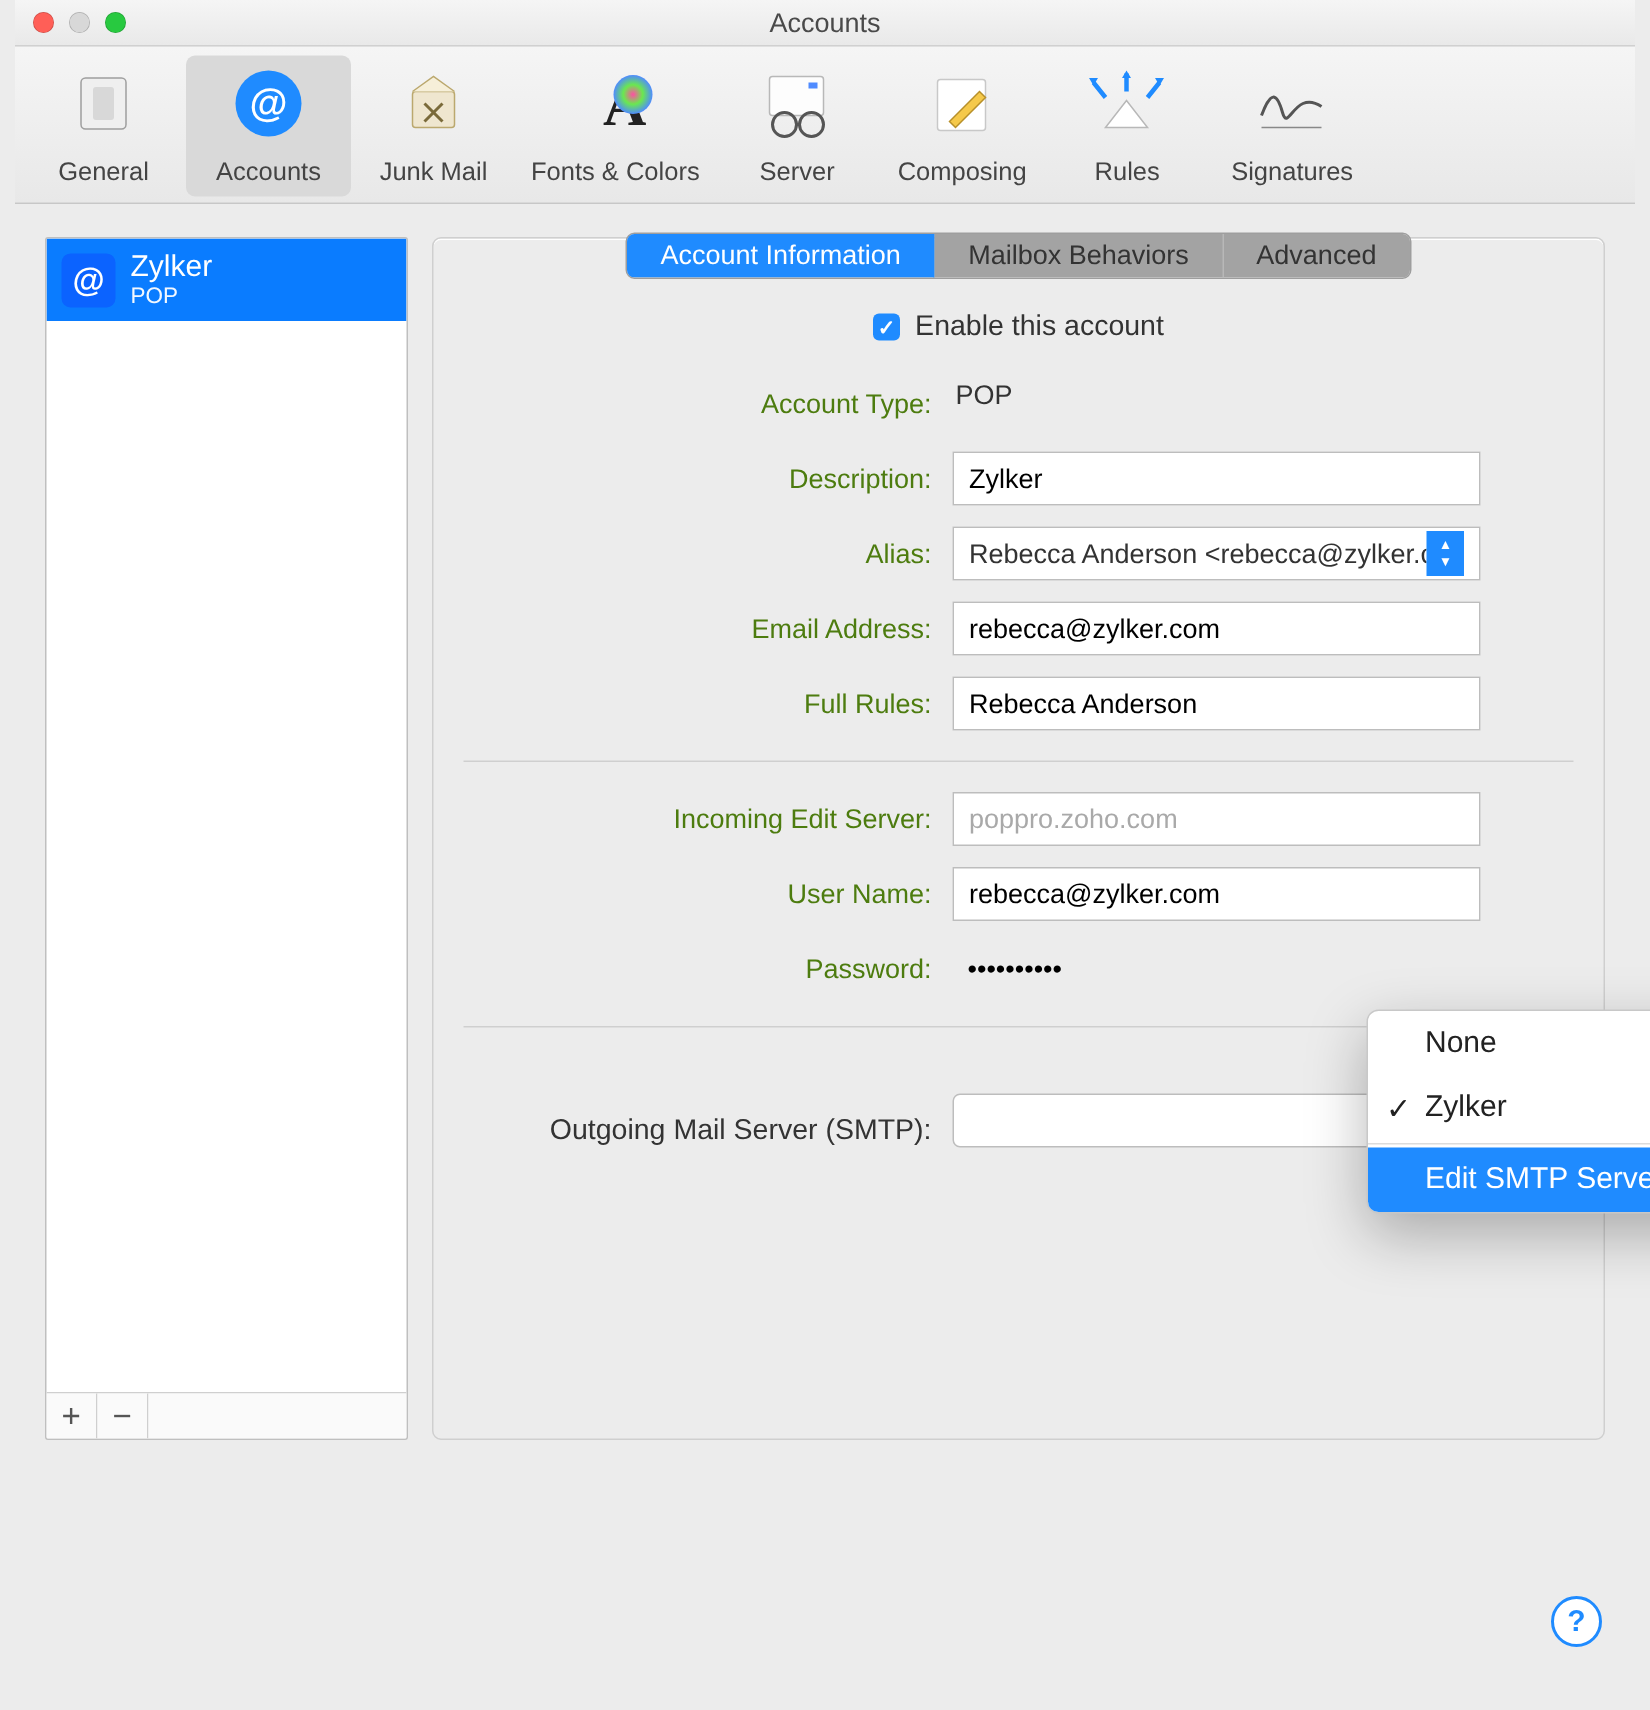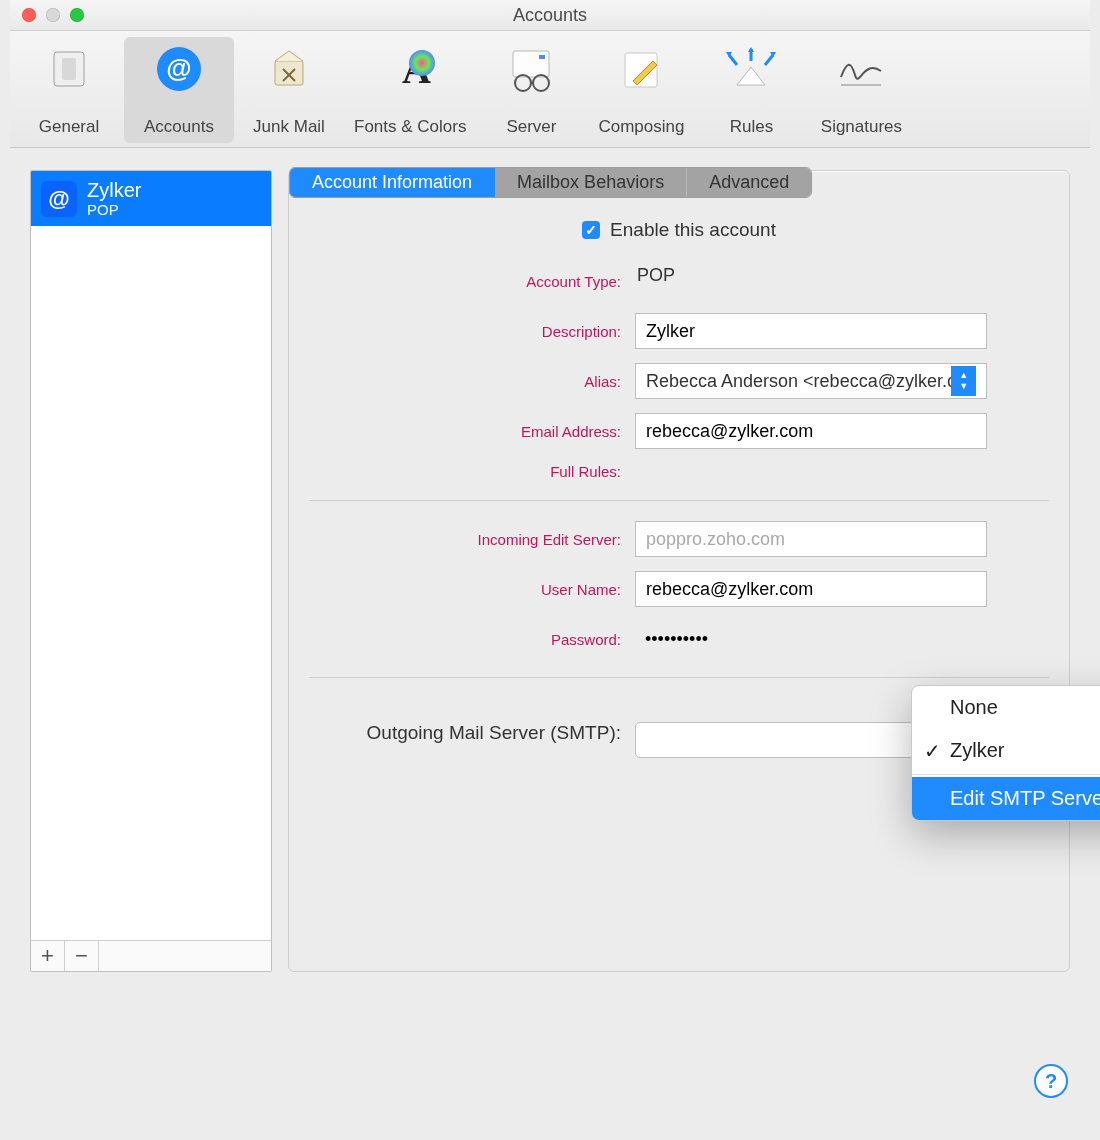--- a/index.html
+++ b/index.html
@@ -10,55 +10,55 @@
   .dot{width:14px;height:14px;border-radius:50%;box-shadow:inset 0 0 0 .5px rgba(0,0,0,.2);}
   .dot.red{background:#ff5f57;}
   .dot.grey{background:#d8d8d8;}
   .dot.green{background:#28c940;}
   .title{position:absolute;left:0;right:0;text-align:center;font-size:18px;color:#4a4a4a;}
   
   .toolbar{display:flex;align-items:flex-end;gap:0;padding:6px 4px 4px;background:linear-gradient(#f5f5f5,#e8e8e8);border-bottom:1px solid #c7c7c7;}
   .titem{display:flex;flex-direction:column;align-items:center;justify-content:flex-end;padding:4px 10px 6px;border-radius:6px;min-width:90px;}
   .titem.selected{background:#d9d9d9;}
   .titem .ticon{height:56px;display:flex;align-items:center;justify-content:center;}
-  .titem .tlabel{font-size:17px;color:#444;margin-top:20px;white-space:nowrap;}
+  .titem .tlabel{font-size:17px;color:#444;margin-top:8px;white-space:nowrap;}
   
   .body{display:flex;padding:22px 20px 0 20px;gap:16px;}
   
   .sidebar{width:240px;background:#fff;border:1px solid #bfbfbf;border-radius:2px;position:relative;height:800px;display:flex;flex-direction:column;overflow:hidden;}
   .acctrow{display:flex;align-items:center;gap:10px;padding:8px 10px;background:#0a7cff;color:#fff;}
   .acctrow .aicon{width:36px;height:36px;border-radius:6px;background:#0b63ff;display:flex;align-items:center;justify-content:center;color:#fff;font-weight:600;font-size:22px;}
   .acctrow .aname{font-size:20px;line-height:1.1;}
   .acctrow .atype{font-size:15px;opacity:.95;}
   .sidebar .spacer{flex:1;}
   .sbbuttons{display:flex;border-top:1px solid #cfcfcf;}
   .sbbtn{flex:0 0 33px;height:30px;border-right:1px solid #cfcfcf;display:flex;align-items:center;justify-content:center;font-size:22px;color:#555;background:#fafafa;}
   .sbbtn:last-child{flex:1;border-right:none;}
   .sbbtn.empty{color:transparent;}
   
   .panel{flex:1;background:#ececec;border:1px solid #cfcfcf;border-radius:6px;box-shadow:inset 0 1px 0 #fff;height:800px;position:relative;}
-  .tabs{display:flex;margin-top:0;position:absolute;top:-4px;left:0;right:0;}
+  .tabs{display:flex;justify-content:center;margin-top:0;position:absolute;top:-4px;left:0;right:0;}
   .tabgroup{display:flex;border-radius:6px;overflow:hidden;border:1px solid #9e9e9e;}
   .tab{padding:4px 22px;font-size:18px;color:#333;background:#a3a3a3;border-right:1px solid #b8b8b8;}
   .tab:last-child{border-right:none;}
   .tab.active{background:#1f8bff;color:#fff;border-right-color:#1f8bff;}
   .panel-inner{padding:48px 20px 20px 20px;font-size:19px;color:#333;}
   .centerrow{display:flex;justify-content:center;align-items:center;gap:10px;margin-bottom:22px;}
   .chk{width:18px;height:18px;border-radius:4px;background:#1f8bff;display:inline-flex;align-items:center;justify-content:center;color:#fff;font-size:14px;font-weight:700;}
   .formrow{display:flex;align-items:center;margin-bottom:14px;}
-  .formlabel{width:312px;text-align:right;padding-right:14px;font-size:15px;color:#be185d;}
+  .formlabel{width:312px;text-align:right;padding-right:14px;font-size:18px;color:#4d7c0f;}
   .formfield{width:352px;}
   input.text,div.selectish,div.statictext{width:100%;box-sizing:border-box;height:36px;font-size:18px;padding:2px 10px;border:1px solid #bdbdbd;background:#fff;border-radius:0;font-family:inherit;}
   input.text.ghost{color:#a9a9a9;}
   div.statictext{border:none;background:transparent;padding-left:2px;}
   .selectish{display:flex;align-items:center;justify-content:space-between;padding-right:0;overflow:hidden;}
   .selectish .selval{white-space:nowrap;overflow:hidden;}
   .selectish .selbtn{width:28px;height:100%;background:#1f8bff;display:flex;flex-direction:column;align-items:center;justify-content:center;color:#fff;font-size:9px;line-height:1;gap:2px;}
   .divider{border:none;border-top:1px solid #cfcfcf;margin:20px 0;}
-  .smtprow{display:flex;align-items:flex-start;margin-bottom:12px;margin-top:44px;}
+  .smtprow{display:flex;align-items:flex-end;margin-bottom:12px;margin-top:44px;}
   .smtplabel{width:312px;text-align:right;padding-right:14px;font-size:19px;}
   .smtpselect{width:368px;position:relative;}
   .smtpselect .selbtn{width:18px;border-radius:4px;position:absolute;right:2px;top:2px;bottom:2px;}
   
   .dropdown{position:absolute;left:622px;top:514px;width:364px;background:#fff;border:1px solid #c8c8c8;border-radius:8px;box-shadow:0 14px 40px rgba(0,0,0,.28);overflow:hidden;z-index:50;}
   .dditem{padding:10px 0 10px 38px;font-size:20px;color:#222;position:relative;}
   .dditem.checked::before{content:"✓";position:absolute;left:12px;top:10px;}
   .ddsep{border-top:1px solid #dcdcdc;margin:2px 0;}
   .dditem.hl{background:#1f8bff;color:#fff;}
   .help{position:absolute;right:22px;bottom:22px;width:30px;height:30px;border:2px solid #1f8bff;border-radius:50%;color:#1f8bff;display:flex;align-items:center;justify-content:center;font-size:20px;font-weight:600;background:#fff;}
@@ -225,20 +225,21 @@
           </div>
         </div>
 
         <div class="formrow">
           <div class="formlabel">Email Address:</div>
           <div class="formfield"><input class="text" value="rebecca@zylker.com" style=""></div>
         </div>
 
         <div class="formrow">
           <div class="formlabel">Full Rules:</div>
+          <div class="formfield"><input class="text" value="Rebecca Anderson" style=""></div>
         </div>
 
         <hr class="divider">
 
         <div class="formrow">
           <div class="formlabel">Incoming Edit Server:</div>
           <div class="formfield"><input class="text ghost" value="poppro.zoho.com" style=""></div>
         </div>
 
         <div class="formrow">

